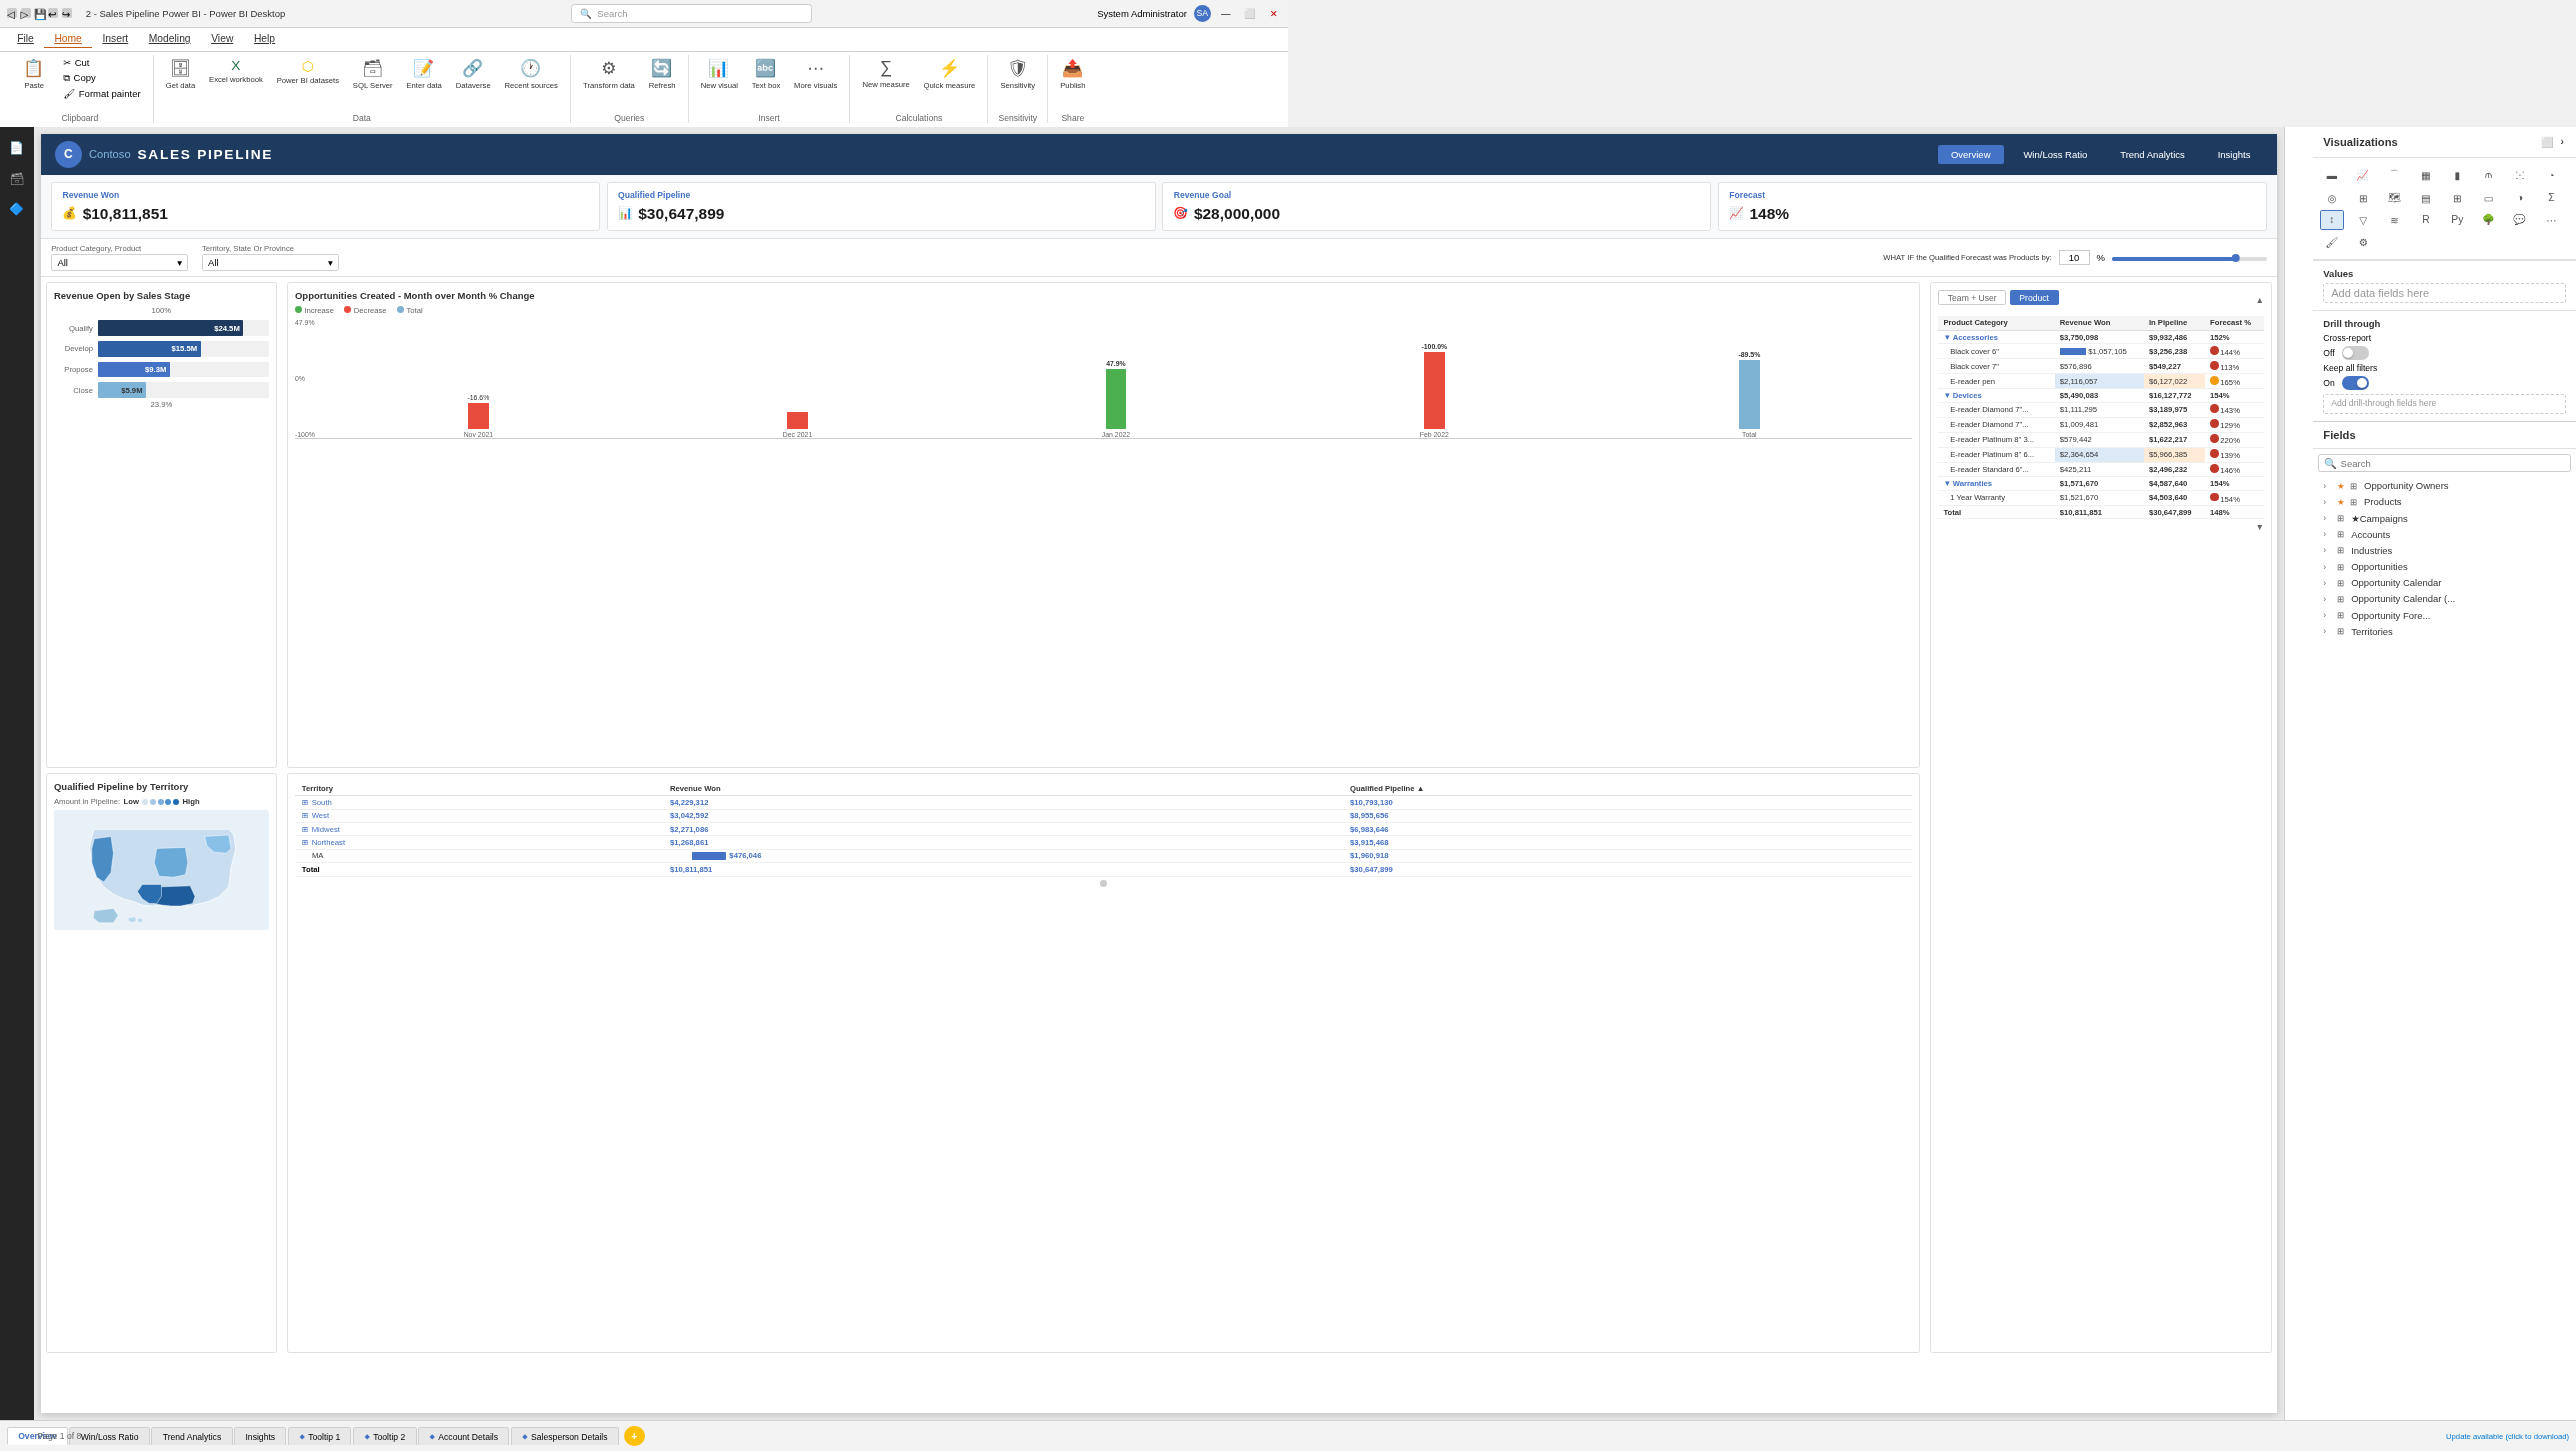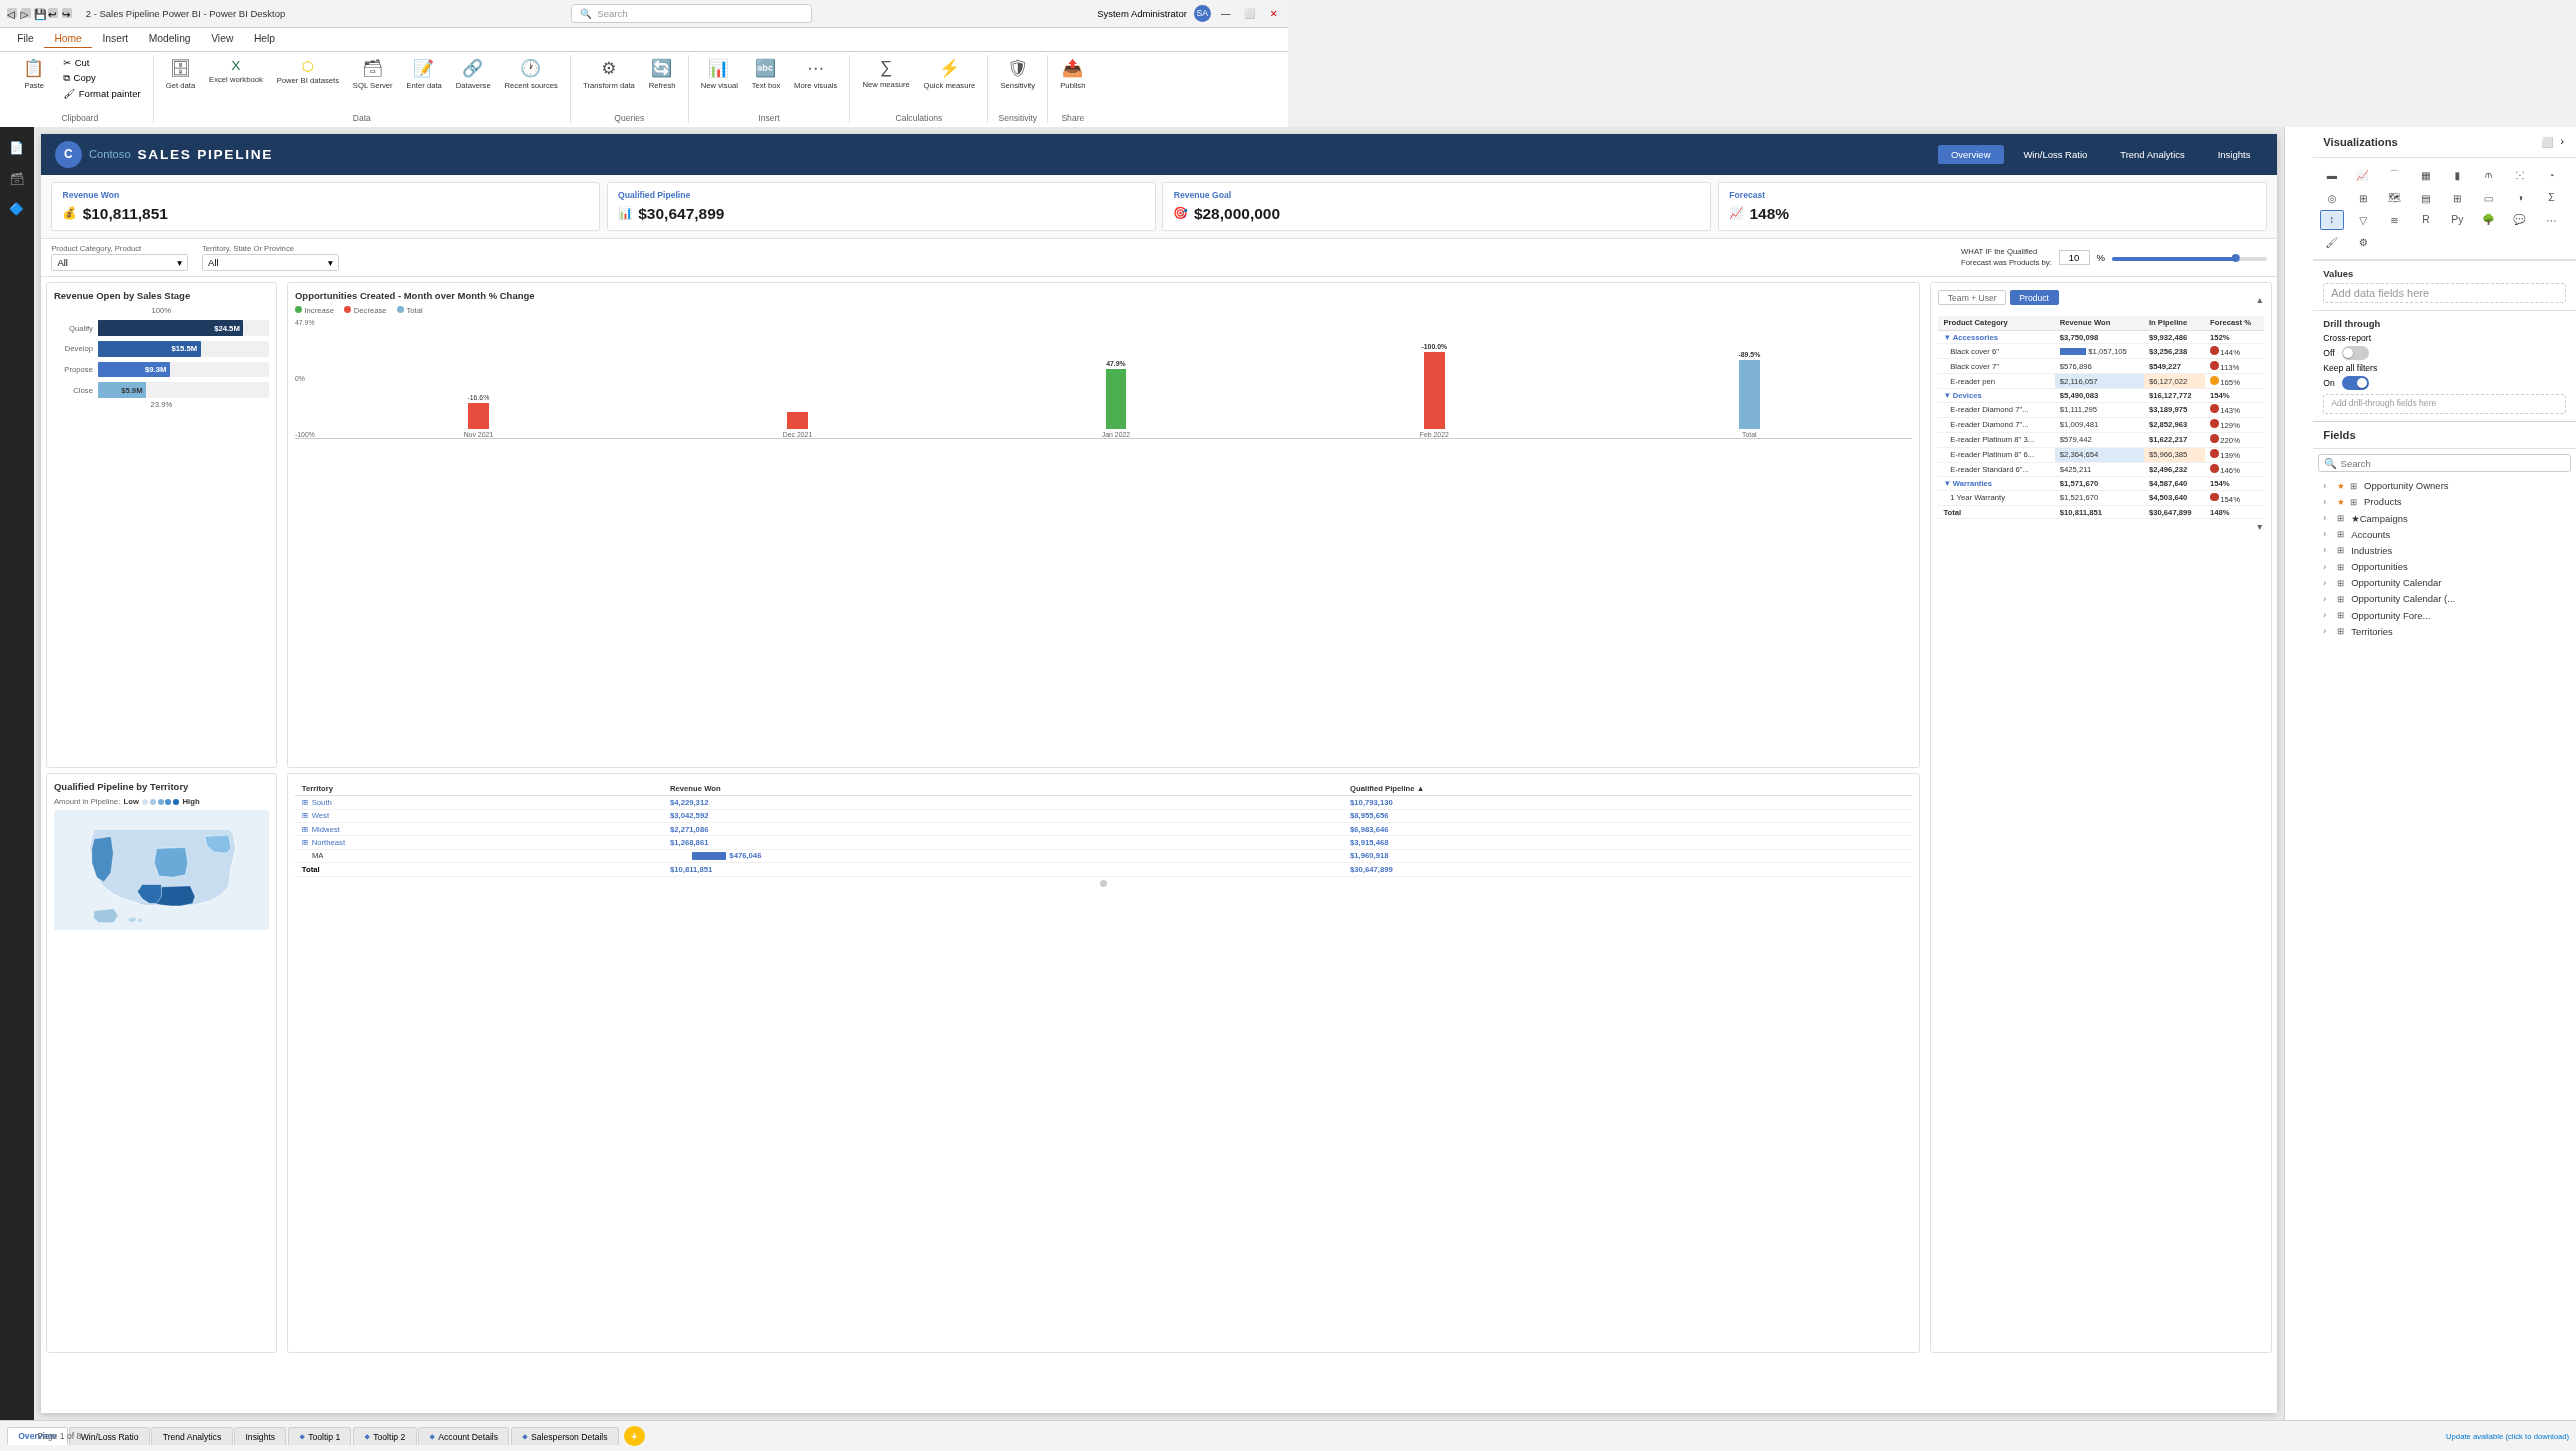--- a/index.html
+++ b/index.html
@@ -7,21 +7,21 @@
     
     
     .title-bar { background: #f3f3f3; height: 27.5px; display: flex; align-items: center; justify-content: space-between; border-bottom: 0.9px solid #d0d0d0; padding: 0 6.9px; }
     .title-bar-left { display: flex; align-items: center; gap: 6.9px; }
     .title-bar-center { flex: 1; display: flex; justify-content: center; }
     .search-box-title { background: white; border: 0.9px solid #ccc; border-radius: 3.4px; display: flex; align-items: center; padding: 1.7px 8.6px; gap: 5.2px; width: 241px; height: 19px; }
     .title-bar-right { display: flex; align-items: center; gap: 6.9px; font-size: 9.5px; }
 
     
     .ribbon-tabs { background: white; border-bottom: 0.9px solid #d0d0d0; display: flex; align-items: center; padding: 0 6.9px; height: 24px; }
-    .ribbon-tab { padding: 3.4px 10.3px; cursor: pointer; font-size: 10.3px; color: #333; border-bottom: 1.7px solid transparent; }
+    .ribbon-tab { padding: 3.4px 10.3px; cursor: pointer; font-size: 10.3px; color: #333; border-bottom: 1.7px solid transparent; text-decoration: underline; }
     .ribbon-tab.active { color: #c55a11; border-bottom: 1.7px solid #c55a11; }
 
     
     .ribbon { background: white; border-bottom: 1.7px solid #d0d0d0; display: flex; align-items: stretch; padding: 3.4px 6.9px; min-height: 76px; }
     .ribbon-group { display: flex; flex-direction: column; align-items: center; padding: 0 6.9px; border-right: 0.9px solid #e0e0e0; }
     .ribbon-group-items { display: flex; align-items: flex-start; gap: 3.4px; flex: 1; }
     .ribbon-group-label { font-size: 8.6px; color: #666; margin-top: 1.7px; }
     .ribbon-btn { display: flex; flex-direction: column; align-items: center; justify-content: center; padding: 3.4px 5.2px; cursor: pointer; border-radius: 2.6px; min-width: 34px; gap: 1.7px; }
     .ribbon-btn .icon { font-size: 17px; color: #555; }
     .ribbon-btn .label { font-size: 7.7px; color: #333; text-align: center; line-height: 1.2; }
@@ -386,21 +386,21 @@
         </div>
       </div>
       <div class="filter-group">
         <span class="filter-label">Territory, State Or Province</span>
         <div class="filter-select">
           <span>All</span>
           <span>▾</span>
         </div>
       </div>
       <div class="whatif-section">
-        <div style="display:flex;flex-direction:column;gap:1.7px;">
+        <div style="display:flex;gap:1.7px;">
           <span style="font-size:7.7px;color:#333;">WHAT IF the Qualified</span>
           <span style="font-size:7.7px;color:#333;">Forecast was Products by:</span>
         </div>
         <input class="whatif-input" value="10" readonly="" style="width: 31px; border: 0.9px solid rgb(204, 204, 204); padding: 0.9px 3.4px; text-align: center; font-size: 9.5px;">
         <span style="font-size:9.5px;">%</span>
         <div style="display:flex;flex-direction:column;gap:1.7px;width:155px;">
           <div style="height:3.4px;background:#ddd;border-radius:1.7px;position:relative;margin-top:3.4px;">
             <div style="position:absolute;left:0;top:0;width:80%;height:100%;background:#4472c4;border-radius:1.7px;"></div>
             <div style="position:absolute;left:80%;top:-3.4px;width:8.6px;height:8.6px;background:#4472c4;border-radius:50%;transform:translateX(-50%);"></div>
           </div>

